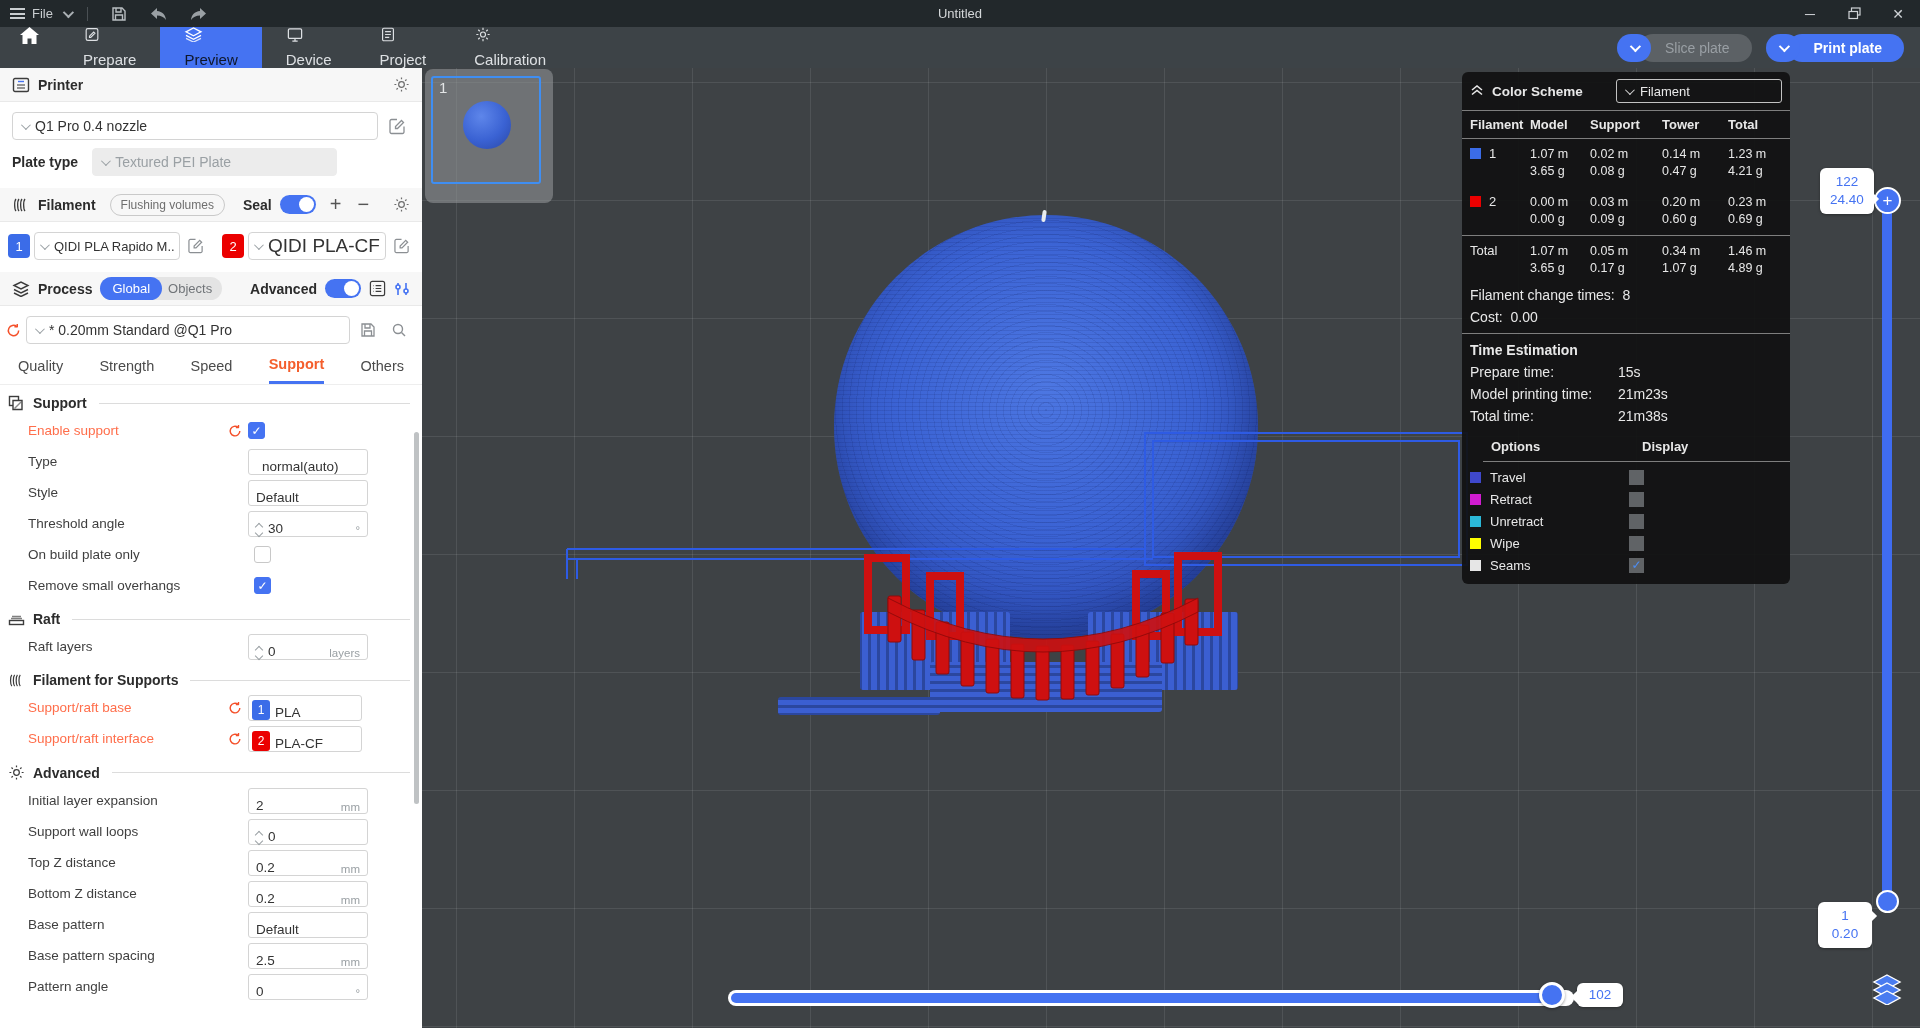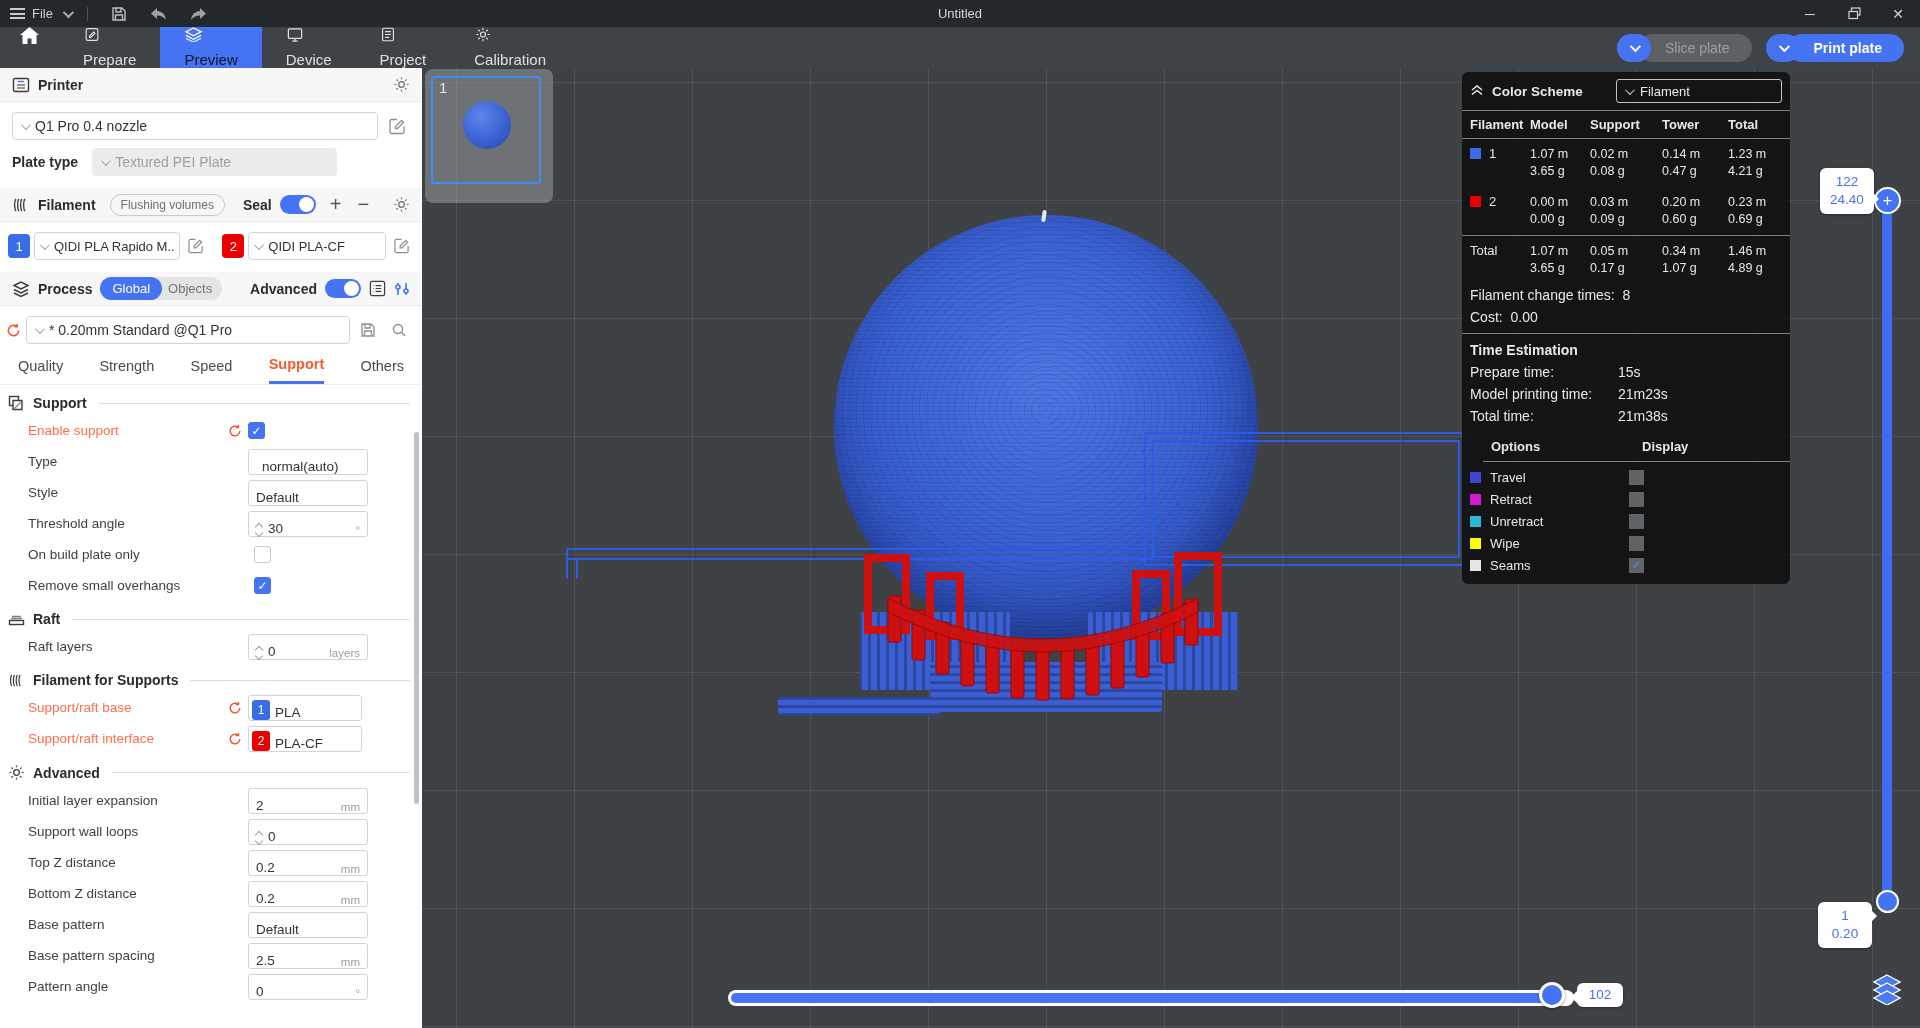--- a/index.html
+++ b/index.html
@@ -297,21 +297,21 @@
       </div>
       <span class="edit-ic">
         <svg width="16" height="16" viewBox="0 0 17 17" fill="none" stroke="currentColor" stroke-width="1.3">
             <path d="M15 8.5V14a1.5 1.5 0 0 1-1.5 1.5h-11A1.5 1.5 0 0 1 1 14V3a1.5 1.5 0 0 1 1.5-1.5H8"></path>
             <path d="M12.5 2.5 14.5 4.5 8.5 10.5H6.5V8.5z"></path>
           </svg>
       </span>
       <span class="badge" style="margin-left: 10px; background-color: rgb(235, 0, 0);">2</span>
       <div class="combo" style="width:146px; padding:0 5px;">
         <span class="cchev"></span>
-        <span style="white-space:nowrap; overflow:hidden; font-size:13px;">QIDI PLA-CF</span>
+        <span style="white-space:nowrap; overflow:hidden; font-size:19px;">QIDI PLA-CF</span>
       </div>
       <span class="edit-ic">
         <svg width="16" height="16" viewBox="0 0 17 17" fill="none" stroke="currentColor" stroke-width="1.3">
             <path d="M15 8.5V14a1.5 1.5 0 0 1-1.5 1.5h-11A1.5 1.5 0 0 1 1 14V3a1.5 1.5 0 0 1 1.5-1.5H8"></path>
             <path d="M12.5 2.5 14.5 4.5 8.5 10.5H6.5V8.5z"></path>
           </svg>
       </span>
     </div>
 
     <div class="sec-head">

